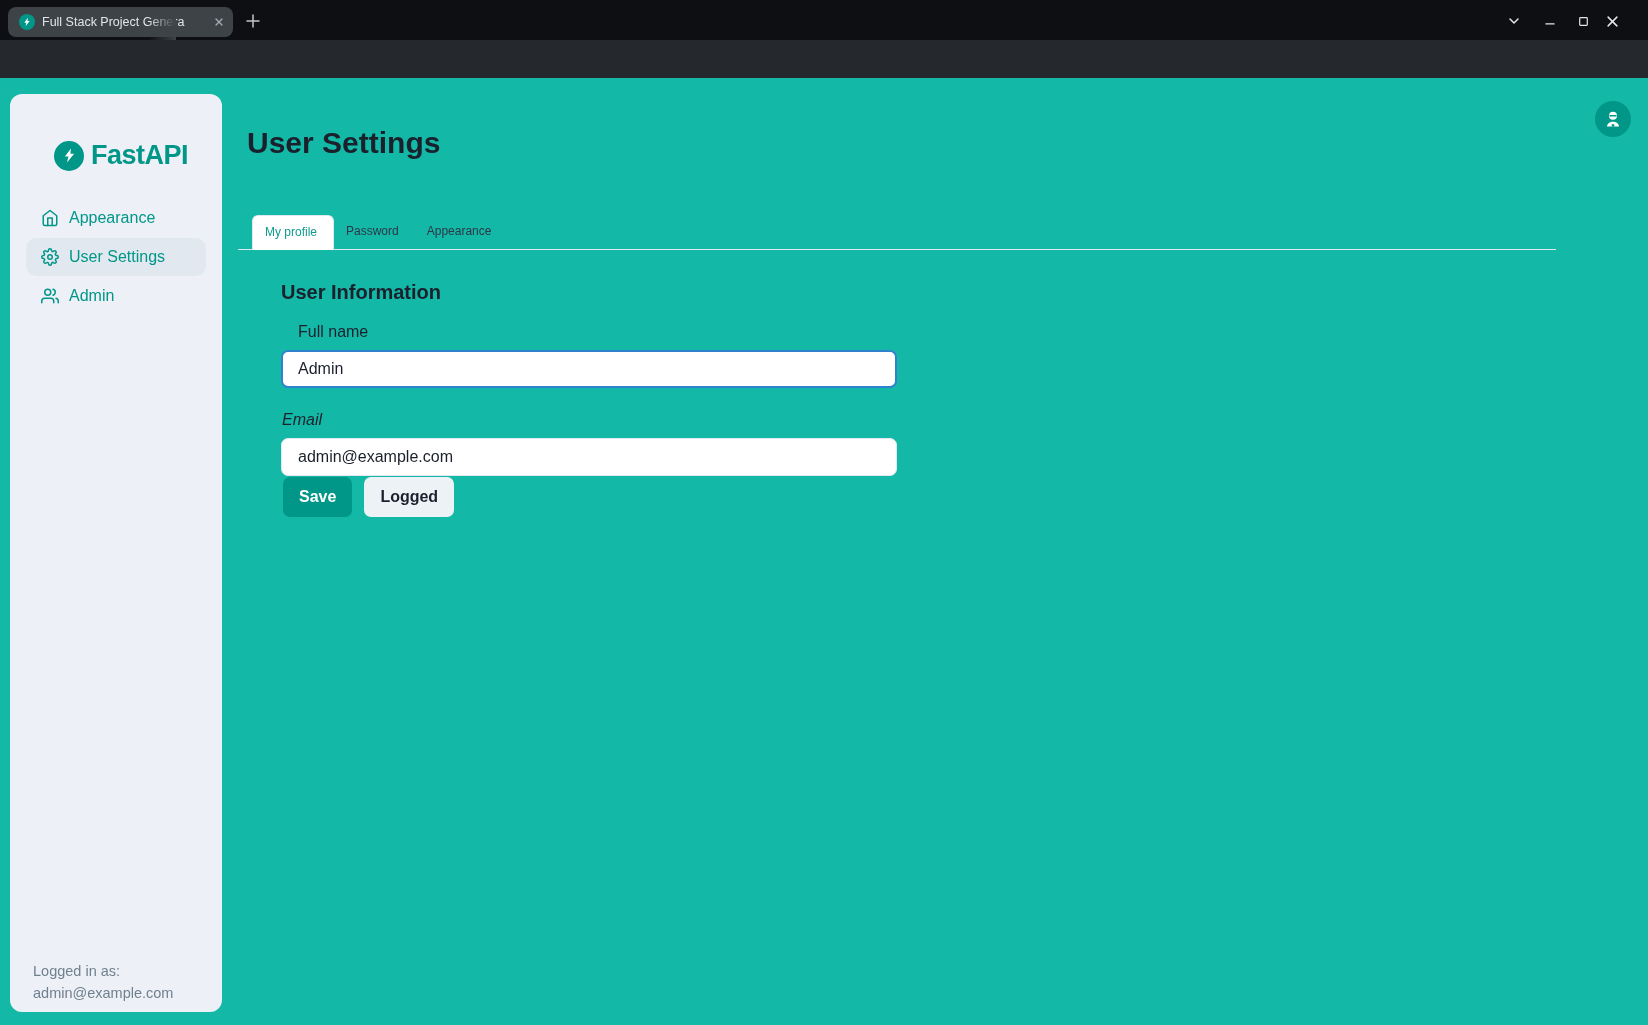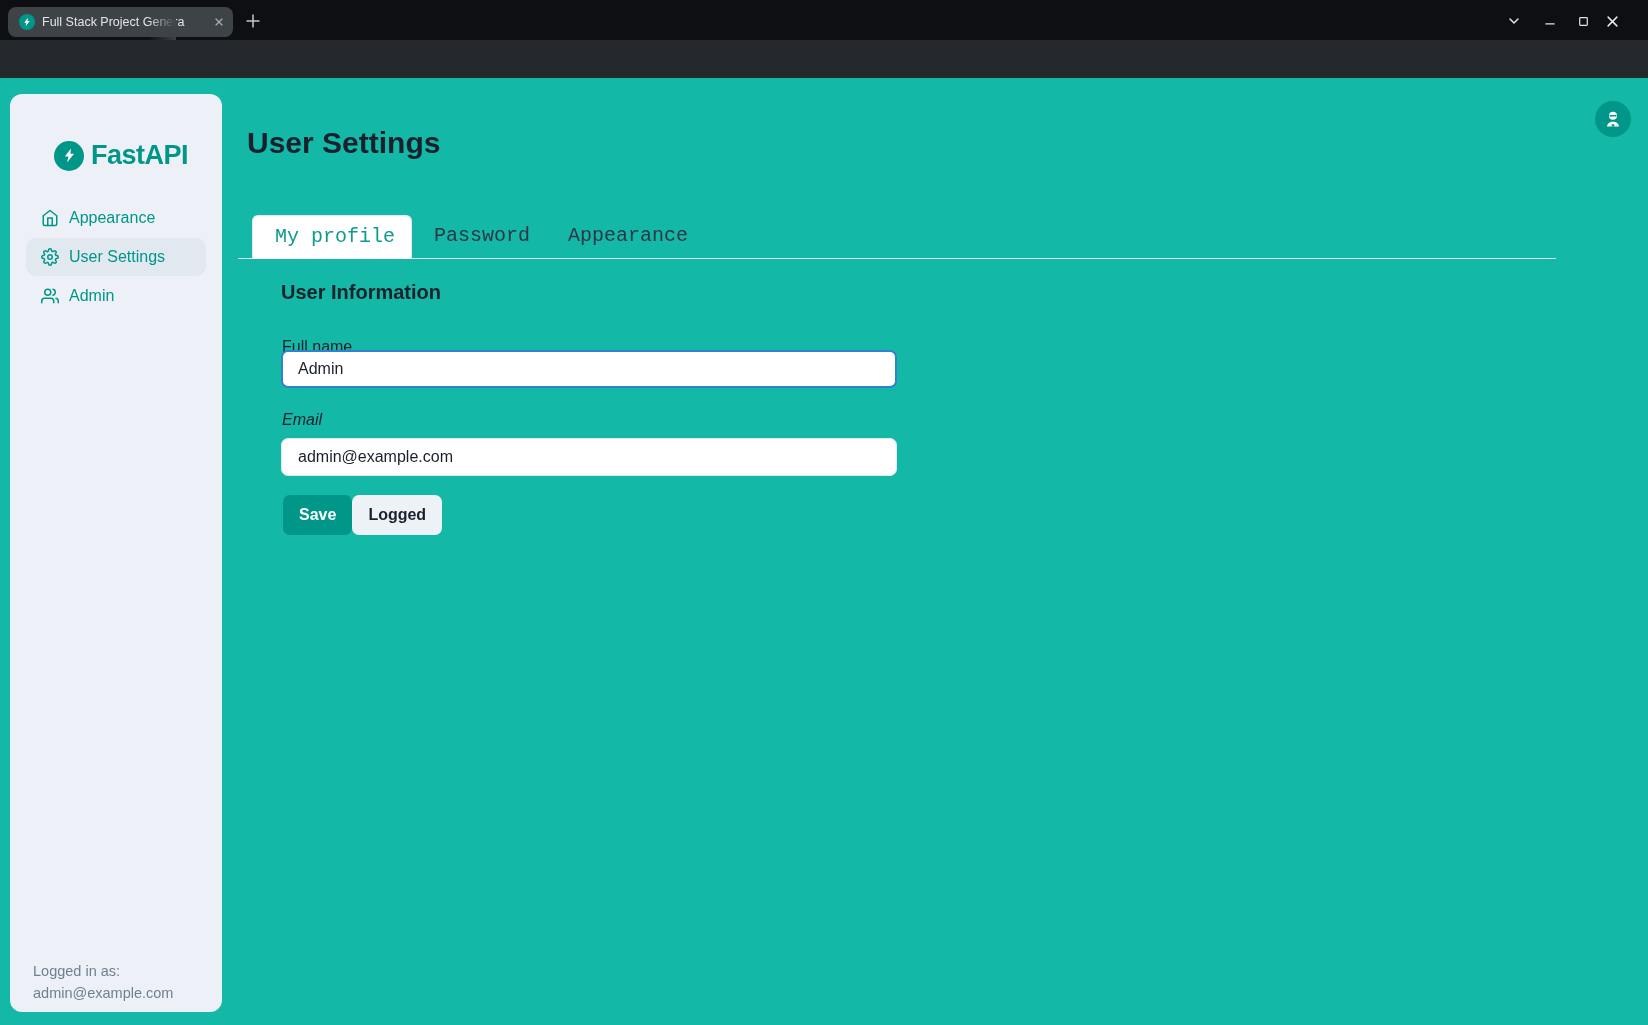--- a/index.html
+++ b/index.html
@@ -64,33 +64,33 @@
   .nav-icon { width:18px; height:18px; flex:0 0 18px; }
   .side-footer { position:absolute; left:23px; top:866px; font-size:14.5px; line-height:22px; color:#71808e; }
 
   .avatar-btn { position:absolute; left:1595px; top:23px; width:36px; height:36px; border-radius:50%;
                 background:#009688; display:flex; align-items:center; justify-content:center; cursor:pointer; }
 
   .page-title { position:absolute; left:247px; top:48px; font-size:30px; font-weight:700; color:#1a202c; }
 
   .tabs { position:absolute; left:238px; top:137px; width:1318px; display:flex; padding-left:14px;
           border-bottom:1px solid #e2e8f0; }
-  .tab-item { font-size:20px; color:#2d3748; padding:9px 16px 11px 22px; cursor:pointer; position:relative;font-family:Liberation Mono, monospace; }
+  .tab-item { font-size:12px; color:#2d3748; padding:9px 16px 11px 12px; cursor:pointer; position:relative; }
   .tab-item.active { color:#0f9b8e; background:#fff; border:1px solid #e2e8f0; border-bottom:none;
                      border-radius:6px 6px 0 0; margin-bottom:-1px; }
 
   .panel { position:absolute; left:281px; top:203px; width:640px; }
   .section-title { font-size:20px; font-weight:700; color:#1a202c; }
   .field-label { font-size:16px; color:#1a202c; position:absolute; left:1px; }
-  .lbl-fullname { top:57px; } .lbl-email { top:130px;font-style:italic; }
+  .lbl-fullname { top:42px;margin-left:16px; } .lbl-email { top:130px;font-style:italic; }
   .text-input { position:absolute; left:0; width:616px; height:38px; border-radius:7px; font-size:16px;
                 color:#1a202c; background:#fff; outline:none; font-family:"Liberation Sans", sans-serif; }
   .inp-fullname { top:69px; border:2px solid #3182ce; padding:0 15px; }
   .inp-email { top:157px; border:1px solid #e2e8f0; padding:0 16px; }
-  .btn-row { position:absolute; left:2px; top:214px; display:flex; }
+  .btn-row { position:absolute; left:2px; top:196px; display:flex; gap:12px; }
   .btn { height:40px; border:none; border-radius:7px; font-size:16px; font-weight:600; padding:0 16px;
          cursor:pointer; font-family:"Liberation Sans", sans-serif; }
   .btn-save { background:#009688; color:#fff; }
   .btn-cancel { background:#edf2f7; color:#1a202c; }
 
   svg { display:block; }
 </style>
 </head>
 <body>
 

